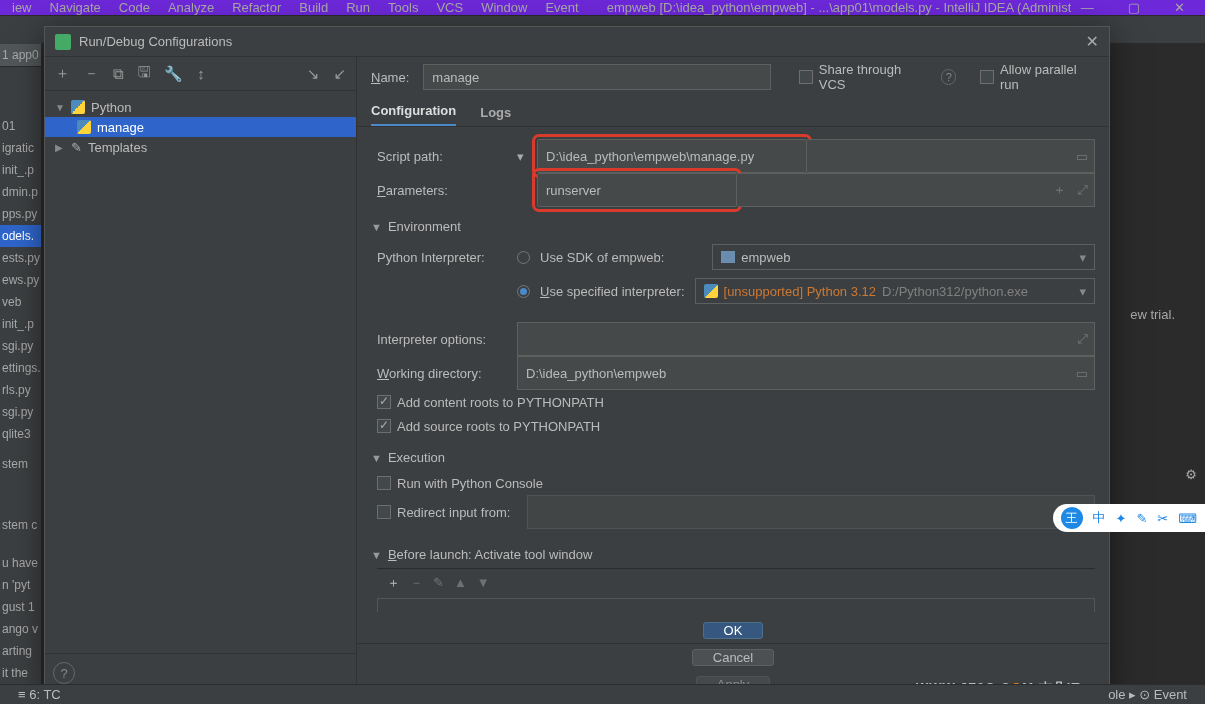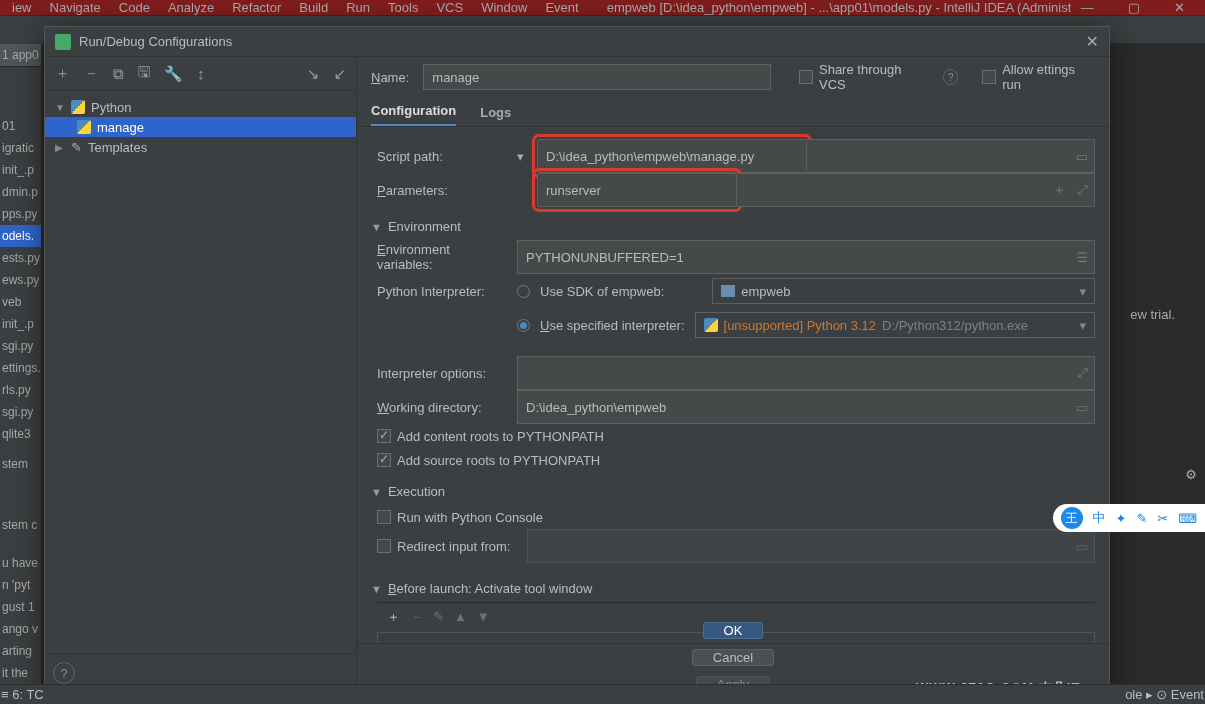--- a/index.html
+++ b/index.html
@@ -1,18 +1,18 @@
 <!DOCTYPE html>
 <html><head>
 <meta charset="utf-8">
 <style>
 *{box-sizing:border-box;margin:0;padding:0;font-family:"Segoe UI",Arial,sans-serif;font-size:13px;color:#bbb;}
 body{background:#3c3f41;width:1205px;height:704px;overflow:hidden;position:relative;}
 .main-window{position:absolute;inset:0;background:#3c3f41;}
-.menubar{height:16px;display:flex;align-items:center;padding:0 4px;gap:2px;background:#7f1d1d;border-bottom:1px solid #2b2b2b;}
+.menubar{height:16px;display:flex;align-items:center;padding:0 4px;gap:2px;background:#6d28d9;border-bottom:1px solid #2b2b2b;}
 .menubar span{padding:2px 8px;color:#a9a9a9;cursor:default;}
 .title-path{color:#6b6b6b;margin-left:10px;flex:1;white-space:nowrap;overflow:hidden;}
 .win-btns{margin-left:auto;display:flex;gap:18px;padding-right:8px;color:#888;}
 .left-strip{position:absolute;left:0;top:44px;width:42px;bottom:20px;background:#3c3f41;border-right:1px solid #2b2b2b;display:flex;flex-direction:column;align-items:stretch;}
 .left-strip .tab{padding:4px 2px;font-size:12px;color:#a9a9a9;white-space:nowrap;overflow:hidden;}
 .left-strip .btab{background:#515658;border-bottom:1px solid #2b2b2b;}
 .right-area{position:absolute;left:42px;right:0;top:24px;bottom:0;background:#2b2b2b;}
 .crumb{height:20px;background:#3c3f41;border-bottom:1px solid #2b2b2b;padding-left:6px;display:flex;align-items:center;font-size:12px;color:#999;}
 .editor-zone{position:absolute;top:20px;left:0;right:0;bottom:0;background:#2b2b2b;padding:10px 20px;}
 .editor-zone div{color:#a9a9a9;line-height:22px;}
@@ -64,21 +64,21 @@
 .dlg-footer{height:50px;border-top:1px solid #323232;display:flex;align-items:center;justify-content:flex-end;gap:10px;padding:0 16px;flex-direction:column;}
 .btn{height:26px;padding:0 20px;background:#4c5052;border:1px solid #5e6060;display:flex;align-items:center;border-radius:3px;}
 .btn.primary{background:#365880;border-color:#4a708b;color:#fff;}
 .toolbar-right{position:absolute;right:6px;top:32px;display:flex;gap:10px;align-items:center;}
 .gear{color:#aaa;}
 .float-tools{position:absolute;right:0;top:504px;display:flex;align-items:center;gap:10px;background:#fff;border-radius:14px 0 0 14px;padding:4px 8px;height:28px;}
 .float-tools .circ{width:22px;height:22px;border-radius:11px;background:#1e88e5;color:#fff;display:flex;align-items:center;justify-content:center;font-size:12px;}
 .float-tools span{color:#1e88e5;font-size:13px;}
 .watermark{position:absolute;left:916px;top:674px;font-size:20px;font-weight:bold;color:#1fb53a;letter-spacing:1px;}
 .watermark .o{color:#e67e22;}
-.status{position:absolute;left:0;bottom:0;height:20px;right:0;background:#3c3f41;border-top:1px solid #2b2b2b;display:flex;align-items:center;font-size:11px;color:#888;padding:0 1px;gap:8px;}
+.status{position:absolute;left:0;bottom:0;height:20px;right:0;background:#3c3f41;border-top:1px solid #2b2b2b;display:flex;align-items:center;font-size:11px;color:#888;padding:0 18px;gap:8px;}
 .toolbar-icons{height:28px;display:flex;align-items:center;gap:10px;padding:0 10px;border-top:1px solid #2b2b2b;}
 .red-sq{width:12px;height:12px;background:#c75450;}
 .tri{width:0;height:0;border-left:9px solid #555;border-top:6px solid transparent;border-bottom:6px solid transparent;}
 </style>
 </head>
 <body>
 
 <div class="main-window">
   <div class="menubar">
     <span>iew</span>
@@ -189,21 +189,21 @@
           <span><span class="und">N</span><span>ame:</span></span>
           <input class="txt" value="manage" style="">
           <div style="flex:1"></div>
           <label class="chk">
               <span class="box"></span>
               <span>Share through VCS</span>
             </label>
           <span class="help-ico">?</span>
           <label class="chk" style="margin-left:10px">
               <span class="box"></span>
-              <span>Allow ettings run</span>
+              <span>Allow parallel run</span>
             </label>
         </div>
         <div class="tabs">
           <div class="tab2 active">Configuration</div>
           <div class="tab2">Logs</div>
         </div>
 
         <div class="form">
           <div class="frow">
             <span class="lab">Script path:</span>
@@ -225,27 +225,20 @@
               <span class="end-ico" style="right:28px">＋</span>
               <span class="end-ico">⤢</span>
             </div>
           </div>
 
           <div class="section-hdr">
               <span class="arr">▼</span>
               <span>Environment</span>
             </div>
 
-          <div class="frow">
-            <span class="lab"><span class="und">E</span>nvironment variables:</span>
-            <div class="field">
-                <span>PYTHONUNBUFFERED=1</span>
-                <span class="end-ico">☰</span>
-              </div>
-          </div>
 
           <div class="frow">
             <span class="lab">Python Interpreter:</span>
             <span class="radio"></span>
             <span>Use SDK of empweb:</span>
             <div style="flex:0 0 28px"></div>
             <div class="select">
                 <span class="folder"></span>
                 <span>empweb</span>
                 <span class="car">▾</span>

